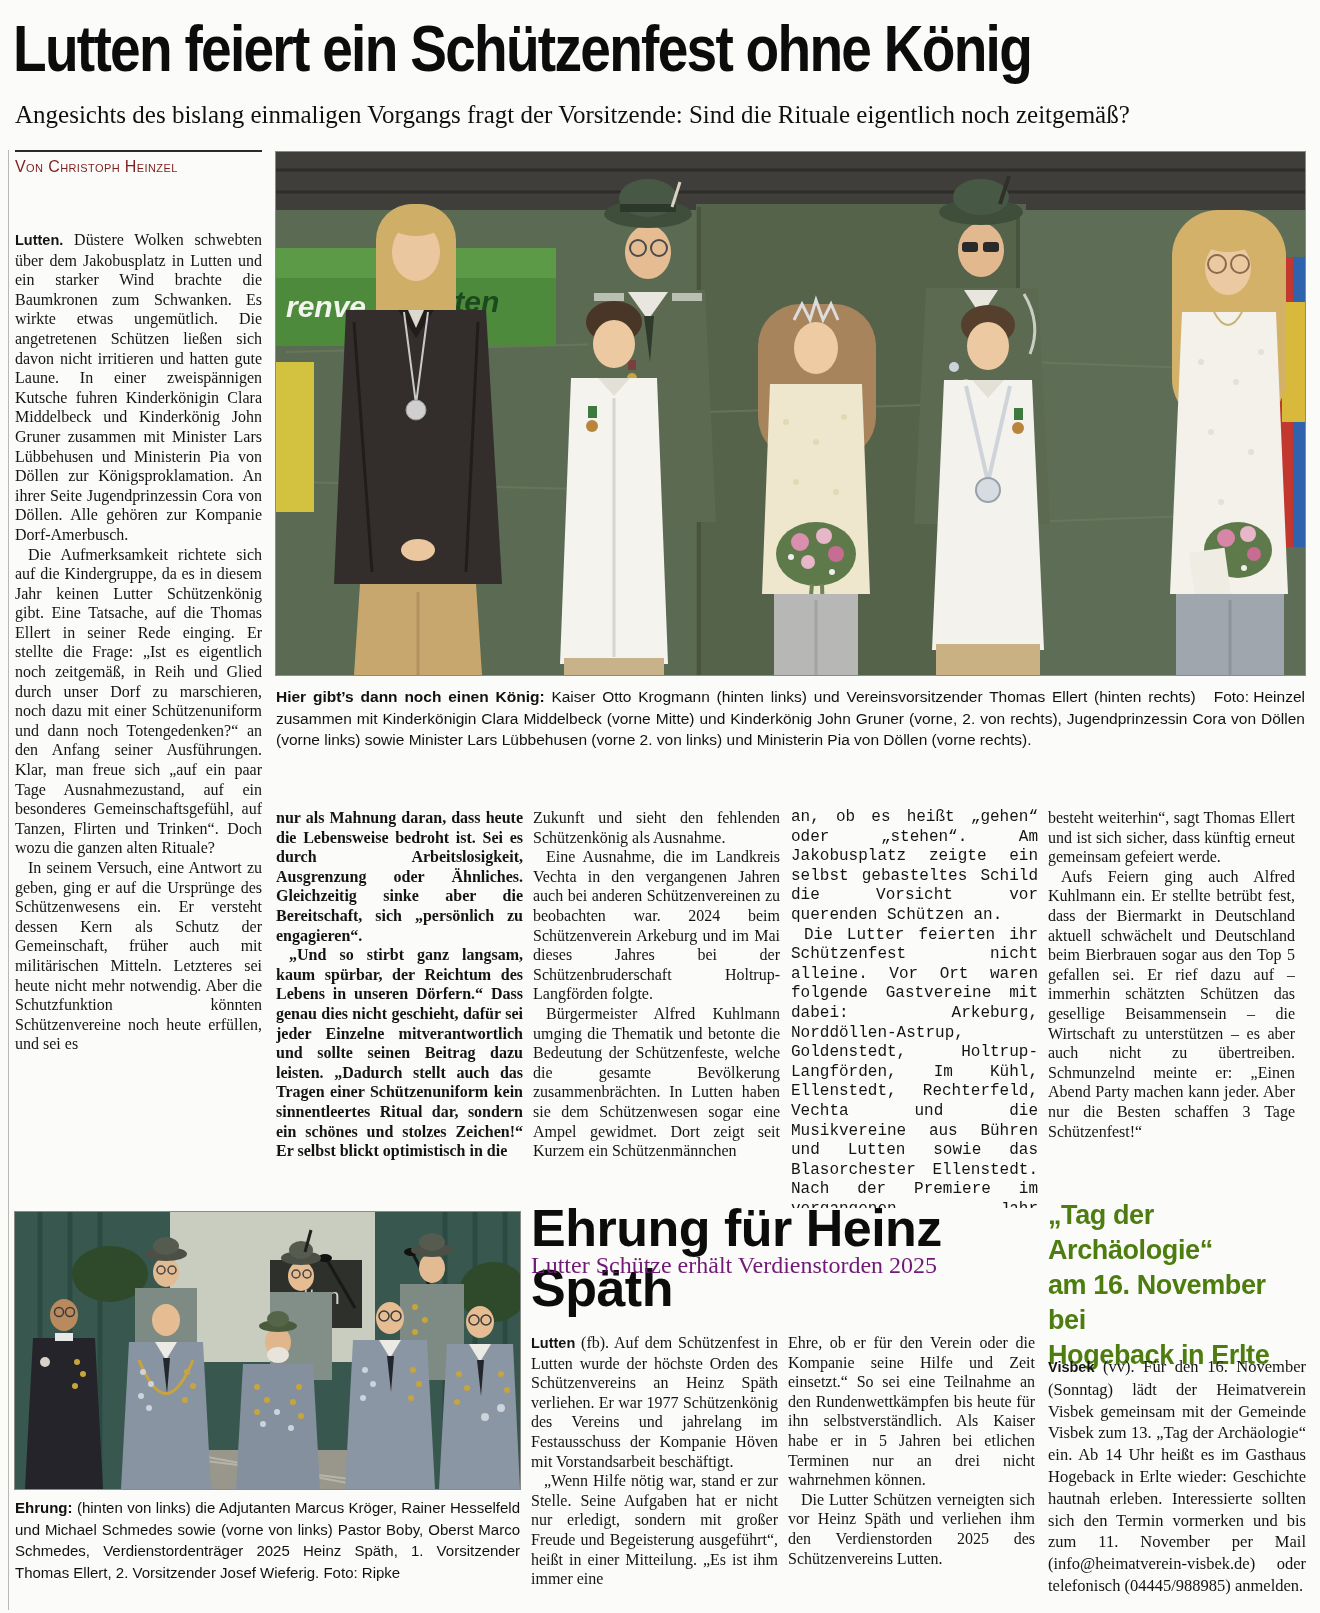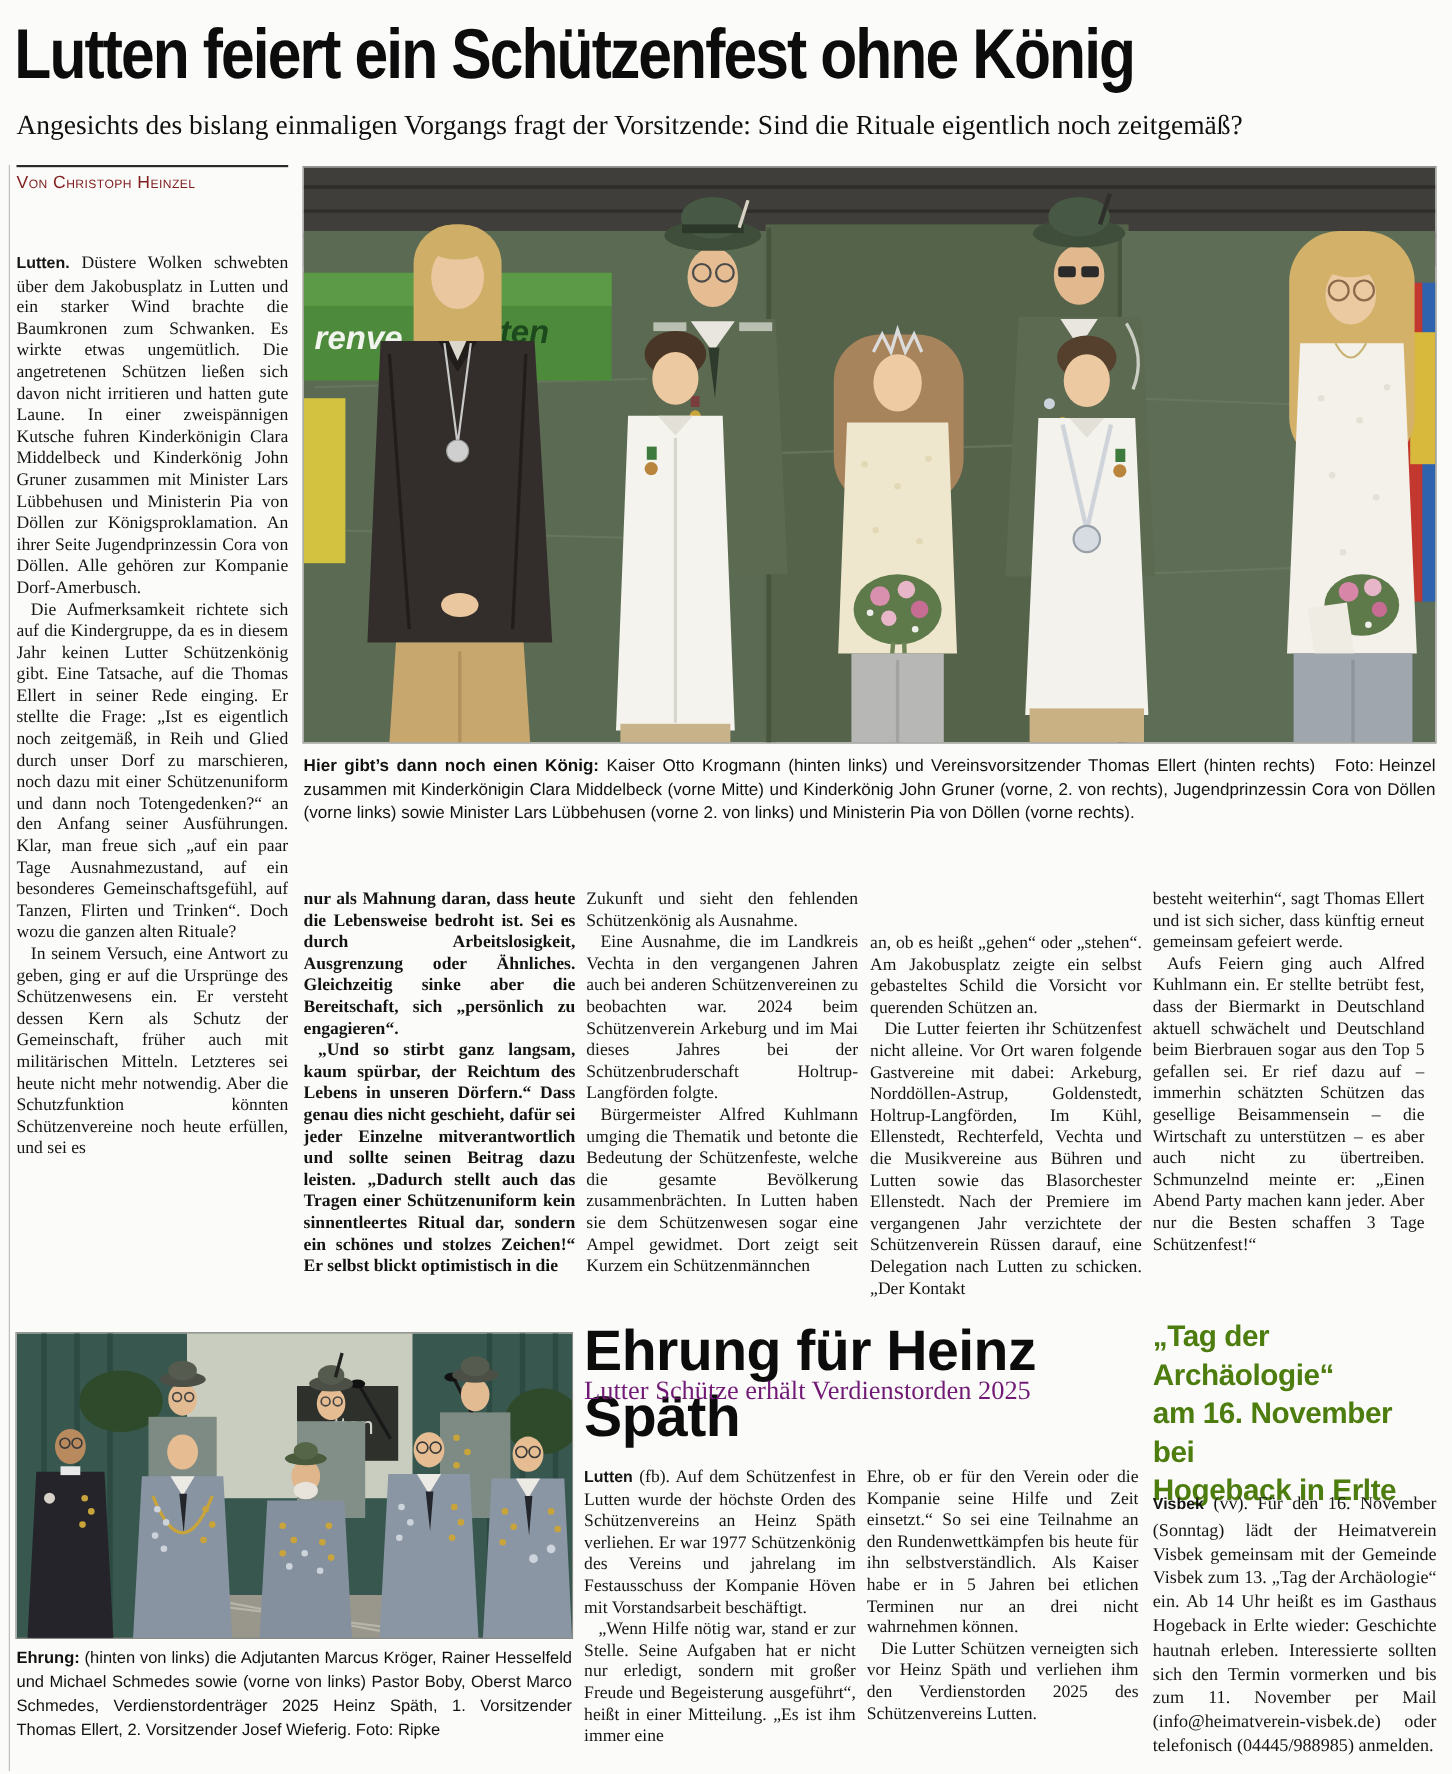--- a/index.html
+++ b/index.html
@@ -20,21 +20,21 @@
 
   
   .bodycol{position:absolute;width:247px;text-align:justify;font-size:16px;line-height:19.6px;
         overflow:hidden;hyphens:auto;margin-top:40px;-webkit-hyphens:auto;}
   .bodycol p{margin:0;}
   .bodycol p.ind{text-indent:13px;}
   .dateline{font-family:"Liberation Sans",sans-serif;font-weight:bold;font-size:14.5px;}
   .a1c1{left:15px;top:190px;height:978px;}
   .a1c2{left:276px;top:768px;height:400px;font-weight:bold;}
   .a1c3{left:533px;top:768px;height:400px;}
-  .a1c4{left:791px;top:808px;height:400px;}
+  .a1c4{left:791px;top:768px;height:400px;font-family:Liberation Mono, monospace;}
   .a1c5{left:1048px;top:768px;height:400px;}
 
   
   .photo1{position:absolute;left:276px;top:152px;width:1029px;height:523px;outline:1px solid #8a8a86;}
   .photo2{position:absolute;left:15px;top:1212px;width:505px;height:277px;outline:1px solid #8a8a86;}
   .caption{position:absolute;font-family:"Liberation Sans",sans-serif;color:#111;text-align:justify;}
   .caption1{left:276px;top:686px;width:1029px;font-size:15.5px;line-height:21.5px;}
   .caption2{left:15px;top:1497px;width:505px;font-size:15px;line-height:21.5px;}
   .caption b{font-weight:bold;}
   .credit{float:right;padding-left:18px;}

